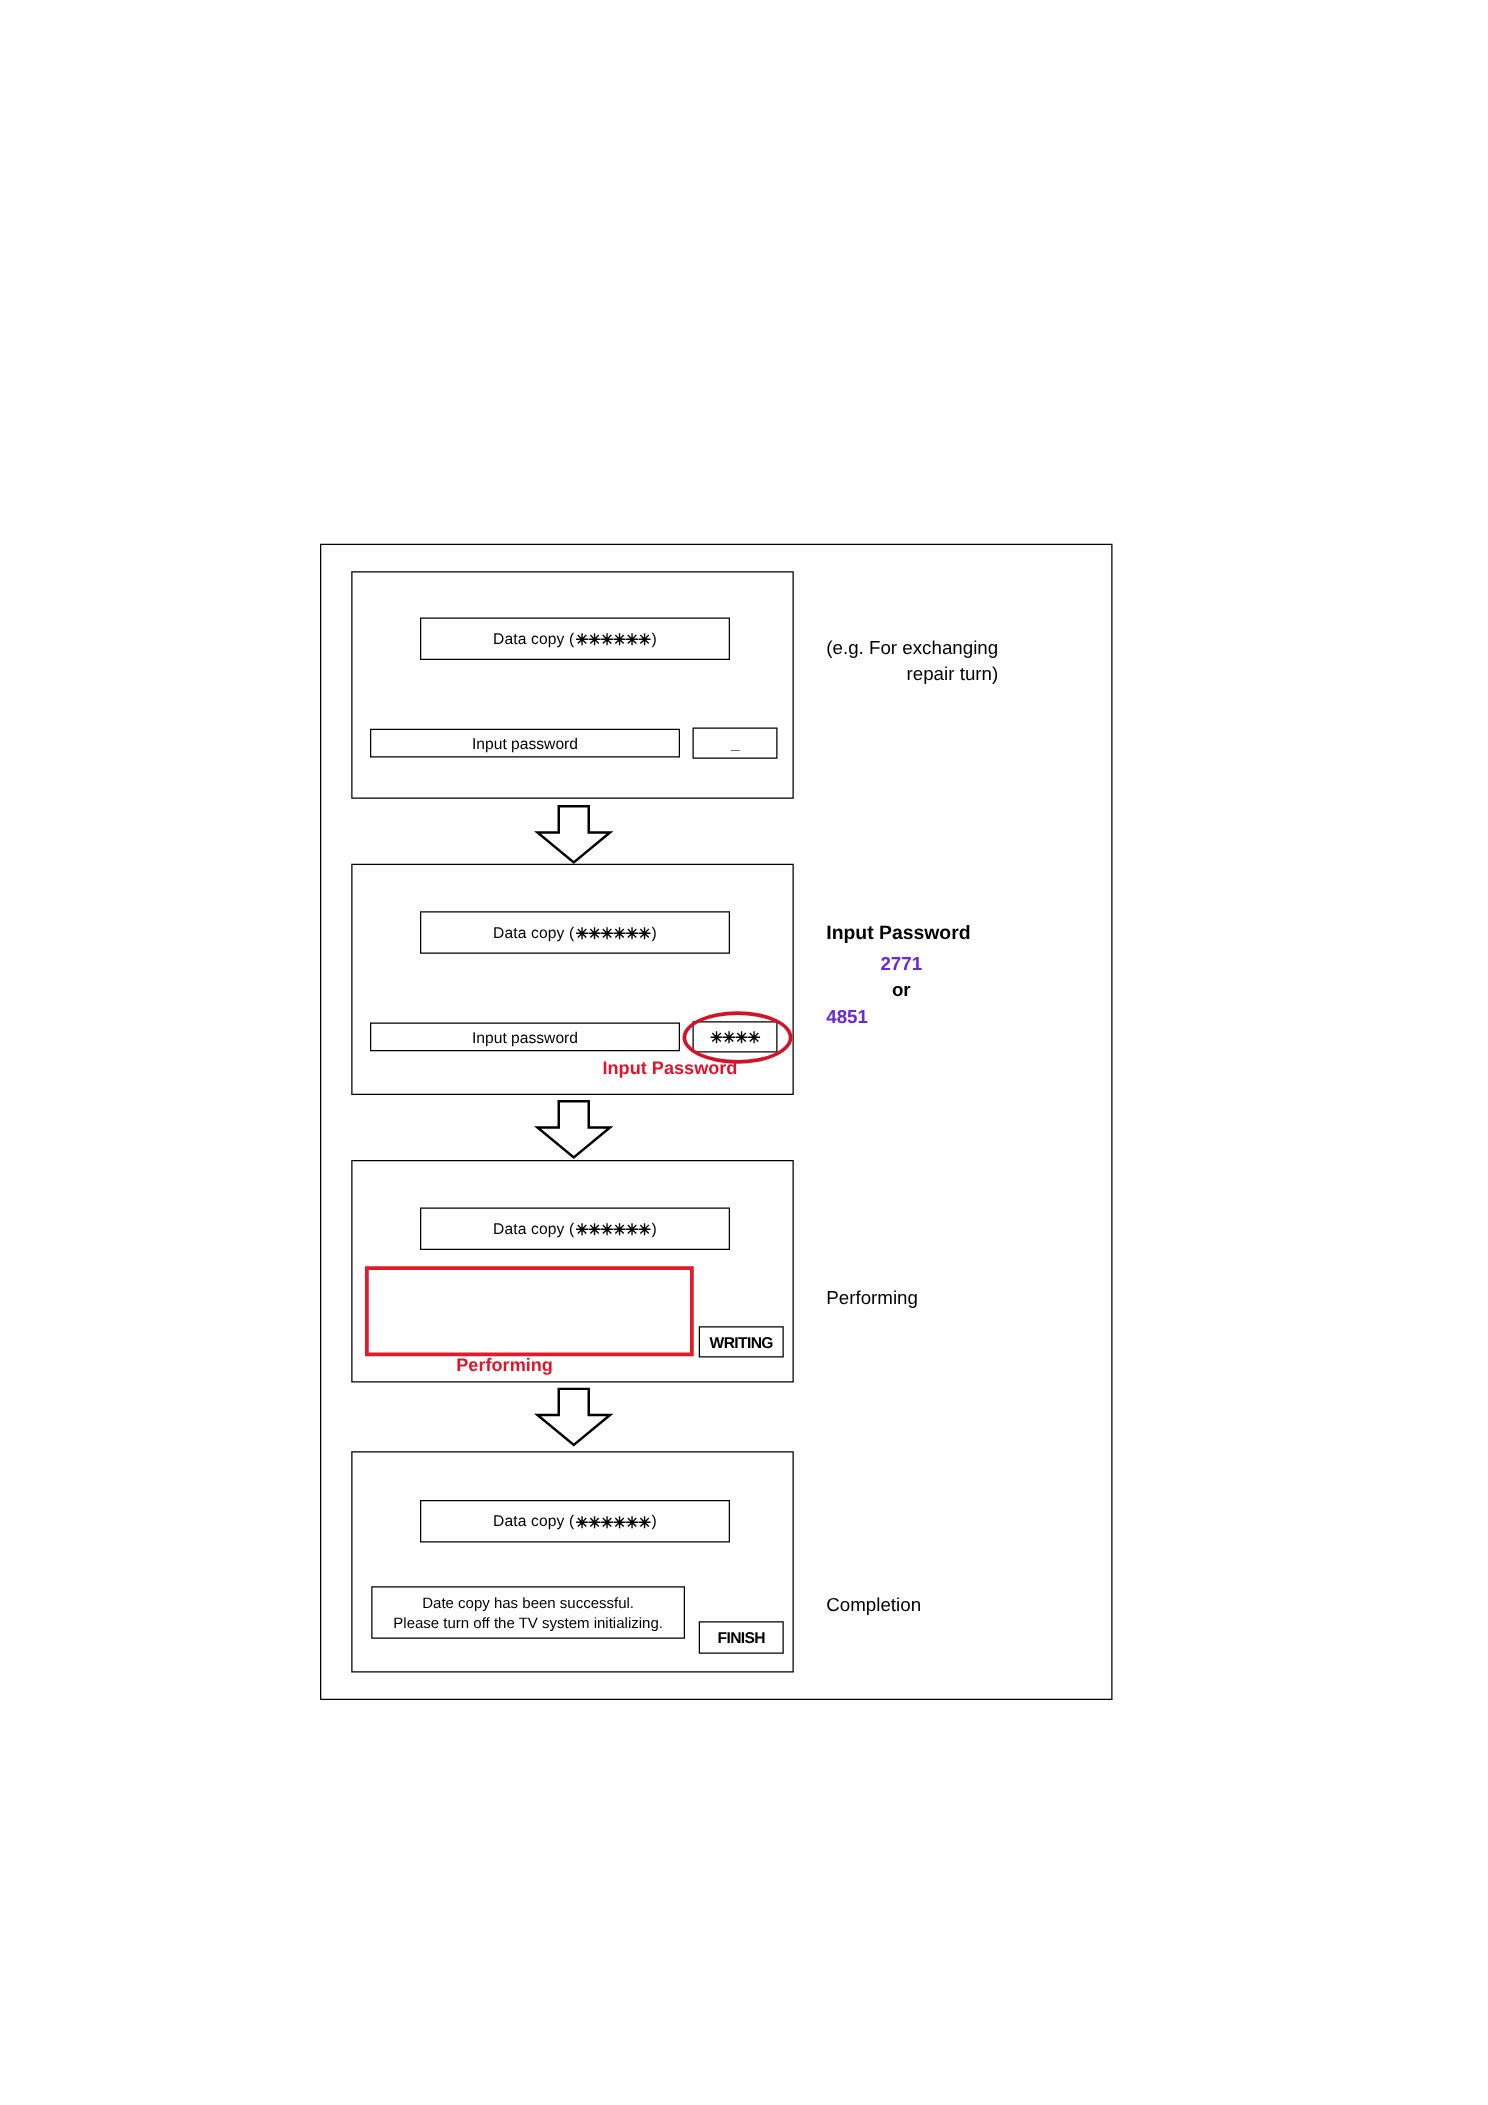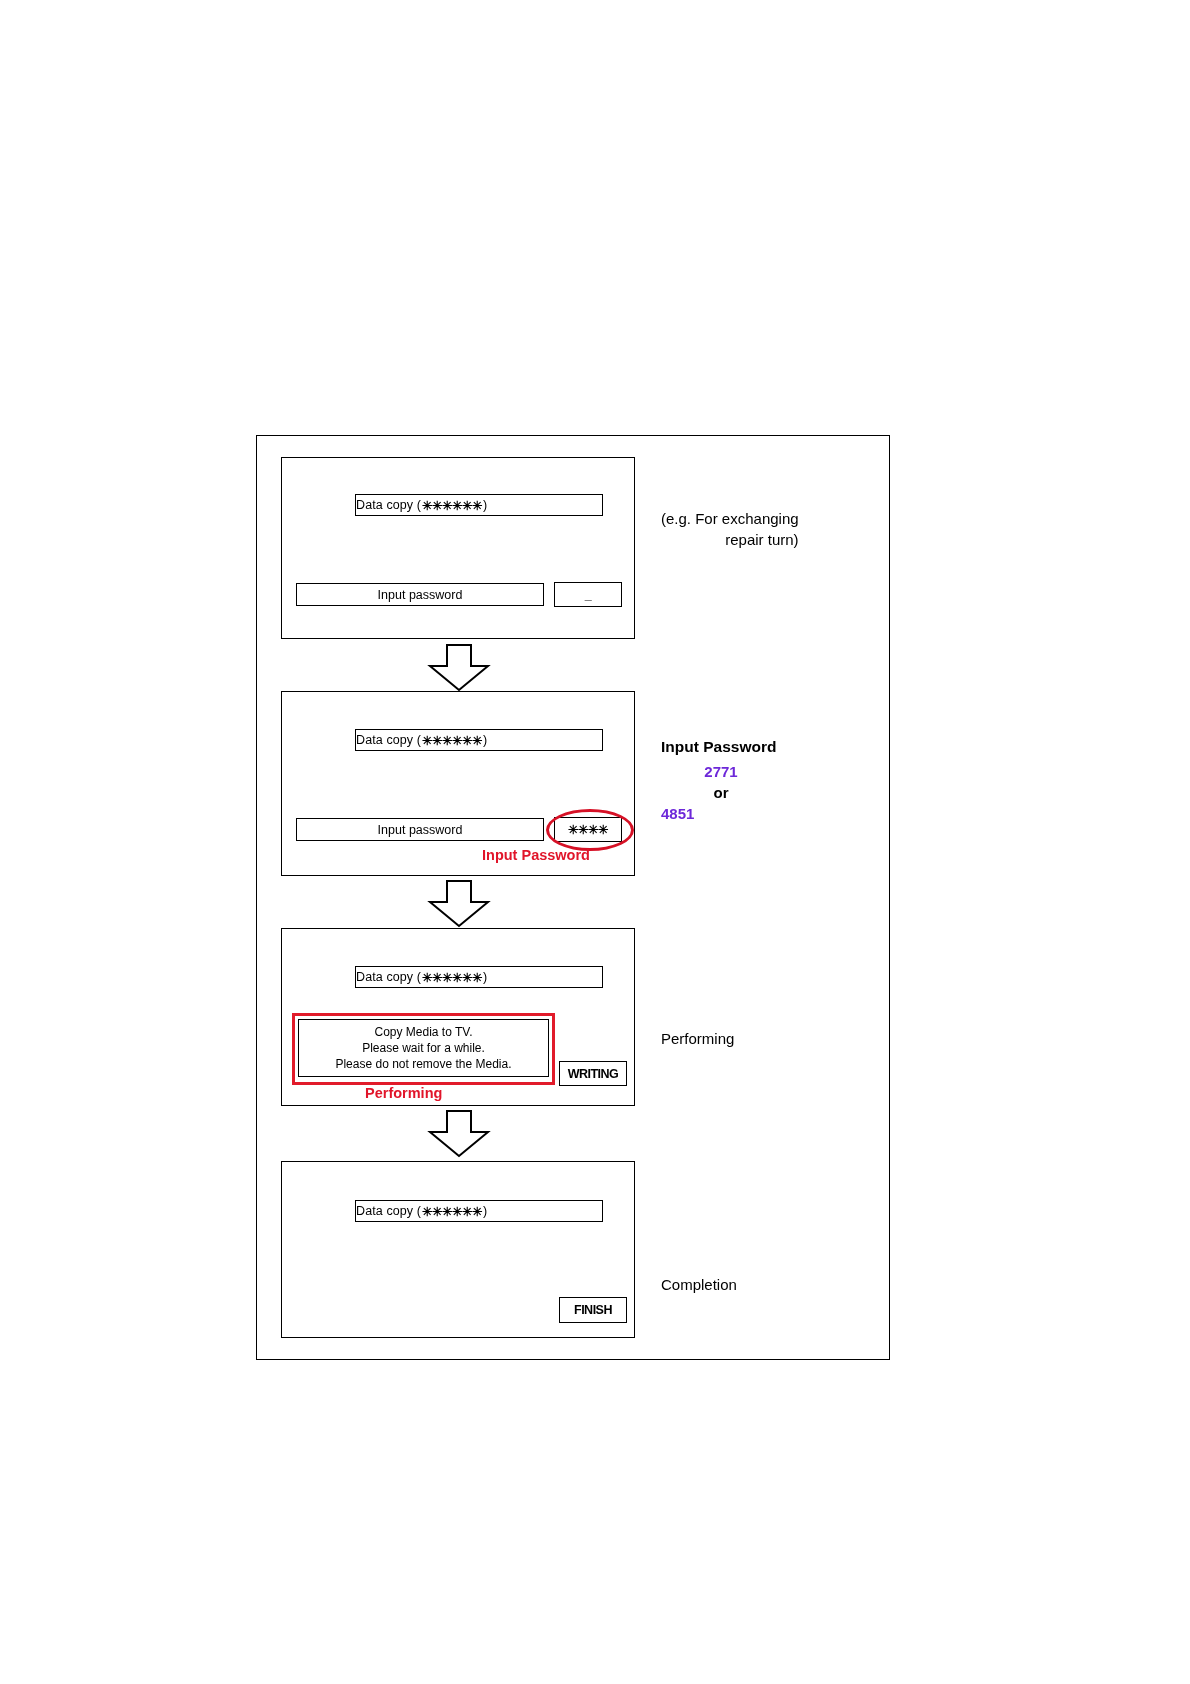--- a/index.html
+++ b/index.html
@@ -36,31 +36,30 @@
     border: 1.6px solid #000;
     box-sizing: border-box;
     background: #fff;
   }
 
   
   .title-box {
     position: absolute;
     left: 54px;
     width: 248px;
-    height: 22px;
+    height: 34px;
     border: 1.5px solid #000;
     box-sizing: border-box;
     background: #fff;
     display: flex;
     align-items: center;
-    justify-content: flex-start;
+    justify-content: center;
     font-size: 12.5px;
     letter-spacing: .1px;
     white-space: nowrap;
-    margin-left: 19px;
   }
   .title-box .stars {
     font-weight: bold;
     letter-spacing: -0.5px;
     font-size: 12.5px;
     padding: 0 1px;
   }
 
   
   .field-row {
@@ -202,45 +201,44 @@
   <div class="screen-panel" style="top:492px; height:178px;">
 
     <div class="title-box" style="top:37px;">
       <span>Data copy (</span>
         <span class="stars">✳✳✳✳✳✳</span>
         <span>)</span>
     </div>
 
     <div class="red-rect" style="left:10px; top:84px; width:263px; height:72px;"></div>
 
-    <div class="msg-box" style="position:absolute; left:16px; top:90px; width:251px;">
-      <div>Copy Media to TV.</div>
-      <div>Please wait for a while.</div>
-      <div>Please do not remove the Media.</div>
-    </div>
 
     <div class="field-small" style="position:absolute; left:277px; top:119px; width:68px; height:25px;">WRITING</div>
 
     <div class="red-caption" style="left:83px; top:156px;">Performing</div>
   </div>
 
   <div class="flow-arrow" style="left:170px; top:674px;">
     <svg viewBox="0 0 64 48" preserveAspectRatio="none">
       <polygon points="20,1 44,1 44,22 61,22 32,46 3,22 20,22" fill="#ffffff" stroke="#000000" stroke-width="2"></polygon>
     </svg>
   </div>
 
   <div class="screen-panel" style="top:725px; height:177px;">
 
     <div class="title-box" style="top:38px;">
       <span>Data copy (</span>
         <span class="stars">✳✳✳✳✳✳</span>
         <span>)</span>
     </div>
 
+    <div class="msg-box" style="position:absolute; left:15px; top:107px; width:251px;">
+      <div>Date copy has been successful.</div>
+      <div>Please turn off the TV system initializing.</div>
+    </div>
 
     <div class="field-small" style="position:absolute; left:277px; top:122px; width:68px; height:26px;">FINISH</div>
   </div>
 
   <div class="annot" style="left:404px; top:72px;">
     <div>(e.g. For exchanging</div>
     <div style="text-align:right;">repair turn)</div>
   </div>
 
   <div class="annot" style="left:404px; top:300px; text-align:left; width:190px;">

